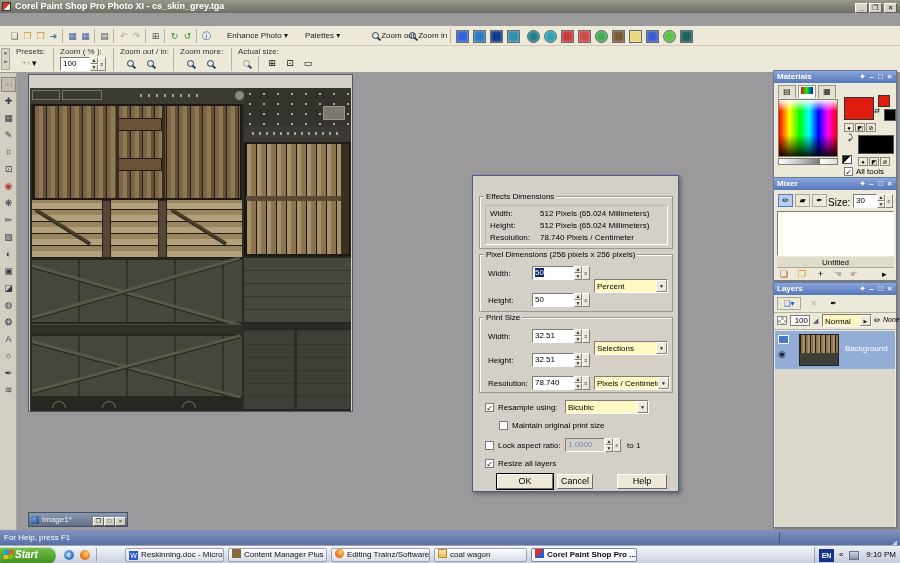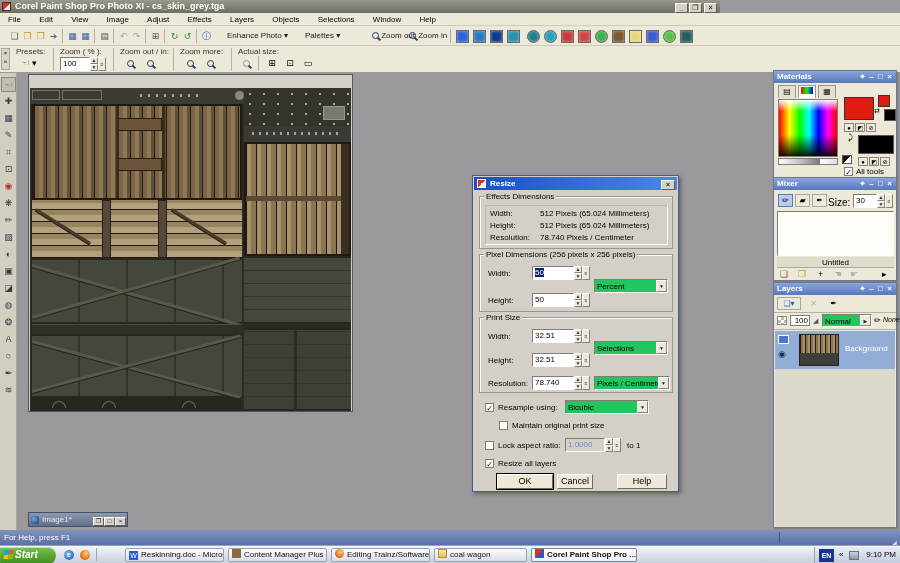--- a/index.html
+++ b/index.html
@@ -1,41 +1,41 @@
 <!DOCTYPE html>
 <html><head>
 <meta charset="utf-8">
 <style>
   *{box-sizing:border-box;margin:0;padding:0}
   body{font-family:"Liberation Sans","DejaVu Sans",sans-serif;background:#000}
   #screen{position:relative;width:900px;height:563px;background:#9b999b;overflow:hidden;font-size:9px;color:#000}
   .abs{position:absolute}
   
-  #titlebar{left:0;top:0;width:720px;height:13px;background:linear-gradient(#98988c,#6e6e62);color:#fff;font-weight:bold;font-size:9px;line-height:13px}
+  #titlebar{left:0;top:0;width:900px;height:13px;background:linear-gradient(#98988c,#6e6e62);color:#fff;font-weight:bold;font-size:9px;line-height:13px}
   .wbtn{width:13px;height:10px;background:#d6d2c6;border:1px solid;border-color:#fff #5f5d55 #5f5d55 #fff;font-size:7px;line-height:8px;text-align:center;color:#222;display:inline-block}
   #menubar{left:0;top:13px;width:900px;height:13px;background:#ece9d8;border-bottom:1px solid #cfcabb;font-size:8px;line-height:13px}
   .menu-item{display:inline-block;padding:0 8px;cursor:default}
   #toolbar1{left:0;top:26px;width:900px;height:20px;background:#ece9d8;border-bottom:1px solid #cfcabb}
   .tbi{position:absolute;top:3px;width:13px;height:14px;text-align:center;font-size:9px;line-height:13px;border:1px solid transparent}
   .tfx{position:absolute;top:4px;width:13px;height:13px;border:1px solid #6a6a6a;box-shadow:inset 0 0 3px rgba(255,255,255,.5)}
   .tbtn{position:absolute;top:2px;height:16px;line-height:15px;font-size:8px;padding:0 5px;color:#1a1a1a}
   .vsep{position:absolute;top:3px;width:1px;height:14px;background:#b6b2a4}
   #toolbar2{left:0;top:46px;width:900px;height:27px;background:#ece9d8;border-bottom:1px solid #9d9a8d}
   .tolbl{position:absolute;top:1px;font-size:8px;color:#333}
   .vsep2{position:absolute;top:2px;width:1px;height:23px;background:#b6b2a4}
   .mag{display:inline-block;width:7px;height:7px;border:1px solid #223a66;border-radius:50%;position:relative;vertical-align:middle}
   .mag::after{content:"";position:absolute;width:4px;height:2px;background:#223a66;transform:rotate(45deg);right:-3px;bottom:-2px}
   .smallbtn{position:absolute;width:16px;height:14px;text-align:center;line-height:13px;font-size:9px}
   .spin{position:absolute;height:14px}
   .spinval{position:absolute;left:0;top:0;bottom:0;right:16px;background:#fff;border:1px solid;border-color:#7f7d75 #fff #fff #7f7d75;font-size:8px;line-height:12px;padding:0 2px}
   .spinud{position:absolute;right:8px;top:0;width:8px;height:14px}
   .spinud i,.spinbar{display:block;font-style:normal;background:#ece9d8;border:1px solid;border-color:#fff #848280 #848280 #fff;font-size:5px;line-height:5px;text-align:center;height:7px;color:#333}
   .spinbar{position:absolute;right:0;top:0;width:8px;height:14px;font-size:5px;line-height:13px}
   .sel{background:#0a246a;color:#fff}
-  .dd{position:absolute;height:14px;background:#22c55e;border:1px solid;border-color:#7f7d75 #fff #fff #7f7d75}
+  .dd{position:absolute;height:14px;background:#fef9c3;border:1px solid;border-color:#7f7d75 #fff #fff #7f7d75}
   .ddval{position:absolute;left:2px;top:1px;font-size:8px;line-height:11px;white-space:nowrap}
   .ddbtn{position:absolute;right:0;top:0;bottom:0;width:11px;background:#ece9d8;border:1px solid;border-color:#fff #848280 #848280 #fff;font-size:5px;text-align:center;line-height:11px;color:#222}
   .cb{position:absolute;width:9px;height:9px;background:#fff;border:1px solid #7f7d75;font-size:8px;line-height:9px;text-align:center;color:#000}
   .pbtn{position:absolute;height:15px;background:#ece9d8;border:1px solid;border-color:#fff #6f6d65 #6f6d65 #fff;text-align:center;font-size:9px;line-height:13px}
   
   #toolstrip{left:0;top:73px;width:17px;height:457px;background:#d2cec2;border-right:1px solid #aaa79a}
   .ltool{position:absolute;left:1px;width:15px;height:15px;text-align:center;font-size:9px;line-height:15px;color:#3a3a46}
   .ltool.on{background:#c2bdae;border:1px solid #8a887c}
   
   #imgwin{left:28px;top:74px;width:325px;height:338px;border:1px solid #4d566b;background:#d4d0c8}
@@ -88,33 +88,20 @@
 
   <div id="titlebar" class="abs">
     <span class="abs" style="left:2px;top:2px;width:9px;height:9px;background:linear-gradient(135deg,#e03020 50%,#f0f0f0 50%);border:1px solid #333"></span>
     <span class="abs" style="left:15px">Corel Paint Shop Pro Photo XI - cs_skin_grey.tga</span>
     <span class="abs" style="right:32px;top:1px" class-x=""><span class="wbtn">—</span></span>
     <span class="abs" style="right:32px;top:1px"><span class="wbtn">_</span></span>
     <span class="abs" style="right:18px;top:1px"><span class="wbtn">❐</span></span>
     <span class="abs" style="right:3px;top:1px"><span class="wbtn">×</span></span>
   </div>
 
-  <div id="menubar" class="abs">
-    <span class="menu-item">File</span>
-    <span class="menu-item">Edit</span>
-    <span class="menu-item">View</span>
-    <span class="menu-item">Image</span>
-    <span class="menu-item">Adjust</span>
-    <span class="menu-item">Effects</span>
-    <span class="menu-item">Layers</span>
-    <span class="menu-item">Objects</span>
-    <span class="menu-item">Selections</span>
-    <span class="menu-item">Window</span>
-    <span class="menu-item">Help</span>
-  </div>
 
   <div id="toolbar1" class="abs">
     <span class="tbi" style="left: 8px; color: rgb(85, 85, 85);">❏</span>
     <span class="tbi" style="left: 21px; color: rgb(200, 150, 30);">❐</span>
     <span class="tbi" style="left: 34px; color: rgb(200, 150, 30);">❒</span>
     <span class="tbi" style="left: 47px; color: rgb(58, 110, 165);">➔</span>
     <span class="vsep" style="left:62px"></span>
     <span class="tbi" style="left: 66px; color: rgb(58, 95, 165);">▦</span>
     <span class="tbi" style="left: 79px; color: rgb(58, 95, 165);">▦</span>
     <span class="vsep" style="left:94px"></span>
@@ -350,25 +337,20 @@
       <span class="abs" style="left:3px;top:18px;font-size:9px;color:#1a2a44">◉</span>
       <span class="abs" style="left:24px;top:3px;width:40px;height:32px;border:1px solid #222;background:
         linear-gradient(0deg,#3e3f36 0 40%,transparent 40%),
         repeating-linear-gradient(90deg,#241c12 0 1px,#8a7550 1px 3px,#a6916a 3px 5px)"></span>
       <span class="abs" style="left:70px;top:13px;color:#fff;font-size:8px">Background</span>
     </div>
     <div class="abs" style="left:1px;top:86px;width:120px;height:158px;background:#dcd8cc"></div>
   </div>
 
   <div id="dialog" class="abs">
-    <div id="dlgtitle">
-      <span class="abs" style="left:3px;top:2px;width:9px;height:9px;background:linear-gradient(135deg,#e03020 50%,#f0f0f0 50%);border:1px solid #fff"></span>
-      <span class="abs" style="left:16px">Resize</span>
-      <span class="abs" style="right:2px;top:1px"><span class="wbtn" style="width:14px">×</span></span>
-    </div>
 
     <div class="grp" style="left:6px;top:20px;width:194px;height:53px">
       <span class="legend">Effects Dimensions</span>
       <div class="inner" style="left:5px;top:8px;width:183px;height:40px">
         <span class="dlbl" style="left:4px;top:3px">Width:</span>
         <span class="dval" style="left:54px;top:3px">512 Pixels (65.024 Millimeters)</span>
         <span class="dlbl" style="left:4px;top:15px">Height:</span>
         <span class="dval" style="left:54px;top:15px">512 Pixels (65.024 Millimeters)</span>
         <span class="dlbl" style="left:4px;top:27px">Resolution:</span>
         <span class="dval" style="left:54px;top:27px">78.740 Pixels / Centimeter</span>

